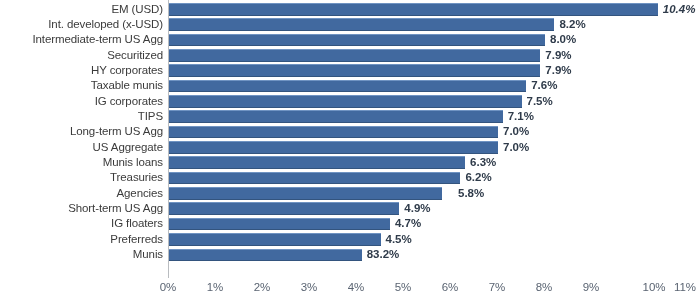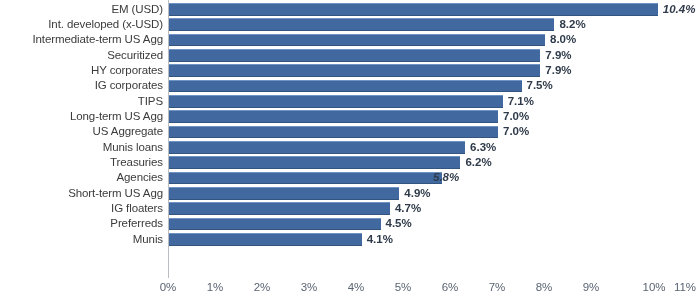--- a/index.html
+++ b/index.html
@@ -143,20 +143,27 @@
           </div>
         </div>
         <div class="row">
           <span class="cat-label">HY corporates</span>
           <div class="bar-wrap">
             <div class="bar" style="width: 371.3px; background: rgb(65, 105, 159); border-top-color: rgb(111, 147, 194); border-bottom-color: rgb(51, 84, 126);"></div>
             <span class="val-label" style="left: 376.3px;">7.9%</span>
           </div>
         </div>
         <div class="row">
+          <span class="cat-label">Taxable munis</span>
+          <div class="bar-wrap">
+            <div class="bar" style="width: 357.2px; background: rgb(65, 105, 159); border-top-color: rgb(111, 147, 194); border-bottom-color: rgb(51, 84, 126);"></div>
+            <span class="val-label" style="left: 362.2px;">7.6%</span>
+          </div>
+        </div>
+        <div class="row">
           <span class="cat-label">IG corporates</span>
           <div class="bar-wrap">
             <div class="bar" style="width: 352.5px; background: rgb(65, 105, 159); border-top-color: rgb(111, 147, 194); border-bottom-color: rgb(51, 84, 126);"></div>
             <span class="val-label" style="left: 357.5px;">7.5%</span>
           </div>
         </div>
         <div class="row">
           <span class="cat-label">TIPS</span>
           <div class="bar-wrap">
             <div class="bar" style="width: 333.7px; background: rgb(65, 105, 159); border-top-color: rgb(111, 147, 194); border-bottom-color: rgb(51, 84, 126);"></div>
@@ -188,21 +195,21 @@
           <span class="cat-label">Treasuries</span>
           <div class="bar-wrap">
             <div class="bar" style="width: 291.4px; background: rgb(65, 105, 159); border-top-color: rgb(111, 147, 194); border-bottom-color: rgb(51, 84, 126);"></div>
             <span class="val-label" style="left: 296.4px;">6.2%</span>
           </div>
         </div>
         <div class="row">
           <span class="cat-label">Agencies</span>
           <div class="bar-wrap">
             <div class="bar" style="width: 272.6px; background: rgb(65, 105, 159); border-top-color: rgb(111, 147, 194); border-bottom-color: rgb(51, 84, 126);"></div>
-            <span class="val-label" style="left: 264px; font-style: italic;">5.8%</span>
+            <span class="val-label" style="left: 289px;">5.8%</span>
           </div>
         </div>
         <div class="row">
           <span class="cat-label">Short-term US Agg</span>
           <div class="bar-wrap">
             <div class="bar" style="width: 230.3px; background: rgb(65, 105, 159); border-top-color: rgb(111, 147, 194); border-bottom-color: rgb(51, 84, 126);"></div>
             <span class="val-label" style="left: 235.3px;">4.9%</span>
           </div>
         </div>
         <div class="row">
@@ -216,21 +223,21 @@
           <span class="cat-label">Preferreds</span>
           <div class="bar-wrap">
             <div class="bar" style="width: 211.5px; background: rgb(65, 105, 159); border-top-color: rgb(111, 147, 194); border-bottom-color: rgb(51, 84, 126);"></div>
             <span class="val-label" style="left: 216.5px;">4.5%</span>
           </div>
         </div>
         <div class="row">
           <span class="cat-label">Munis</span>
           <div class="bar-wrap">
             <div class="bar" style="width: 192.7px; background: rgb(65, 105, 159); border-top-color: rgb(111, 147, 194); border-bottom-color: rgb(51, 84, 126);"></div>
-            <span class="val-label" style="left: 197.7px;">4.1%</span>
+            <span class="val-label" style="left: 197.7px;">83.2%</span>
           </div>
         </div>
       </div>
   </div>
 
   <div class="xaxis" id="xaxis">
       <span class="xtick" style="left: 168px;">0%</span>
       <span class="xtick" style="left: 215px;">1%</span>
       <span class="xtick" style="left: 262px;">2%</span>
       <span class="xtick" style="left: 309px;">3%</span>

